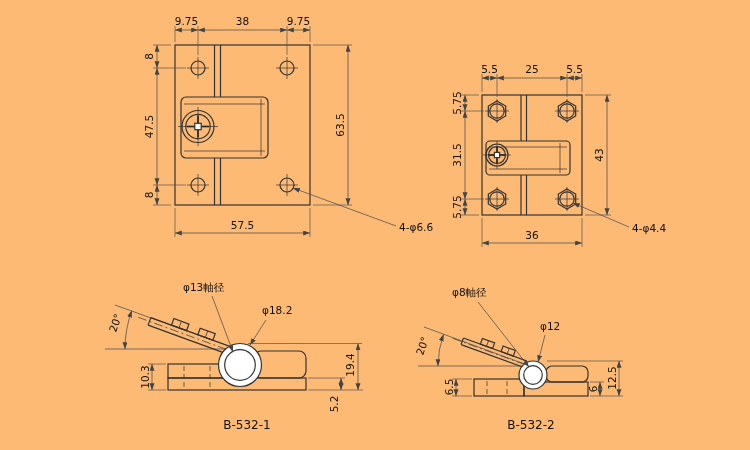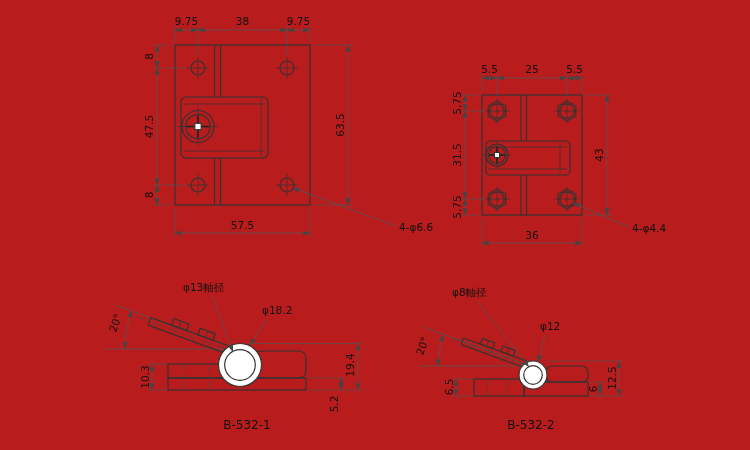--- a/index.html
+++ b/index.html
@@ -1,16 +1,16 @@
 <!DOCTYPE html>
 <html><head>
 <meta charset="utf-8">
 <style>
   html,body{margin:0;padding:0;background:#fff;}
-  .stage{position:relative;width:750px;height:450px;background:#b91c1c;overflow:hidden;
+  .stage{position:relative;width:750px;height:450px;background:#fdba74;overflow:hidden;
          font-family:"DejaVu Sans", sans-serif;}
   svg text{font-family:"DejaVu Sans", sans-serif;font-size:10.5px;fill:#111;}
   svg .cap{font-size:12px;}
   .part{stroke:#333;stroke-width:1.2;fill:none;}
   .partfill{stroke:#333;stroke-width:1.2;fill:#ffffff;}
   .thin{stroke:#333;stroke-width:0.7;fill:none;}
   .cross{stroke:#222;stroke-width:1.6;fill:none;}
   .ext{stroke:#555;stroke-width:0.7;fill:none;}
   .dim{stroke:#555;stroke-width:0.8;fill:none;}
   .dash{stroke:#444;stroke-width:0.8;fill:none;stroke-dasharray:5 3;}

